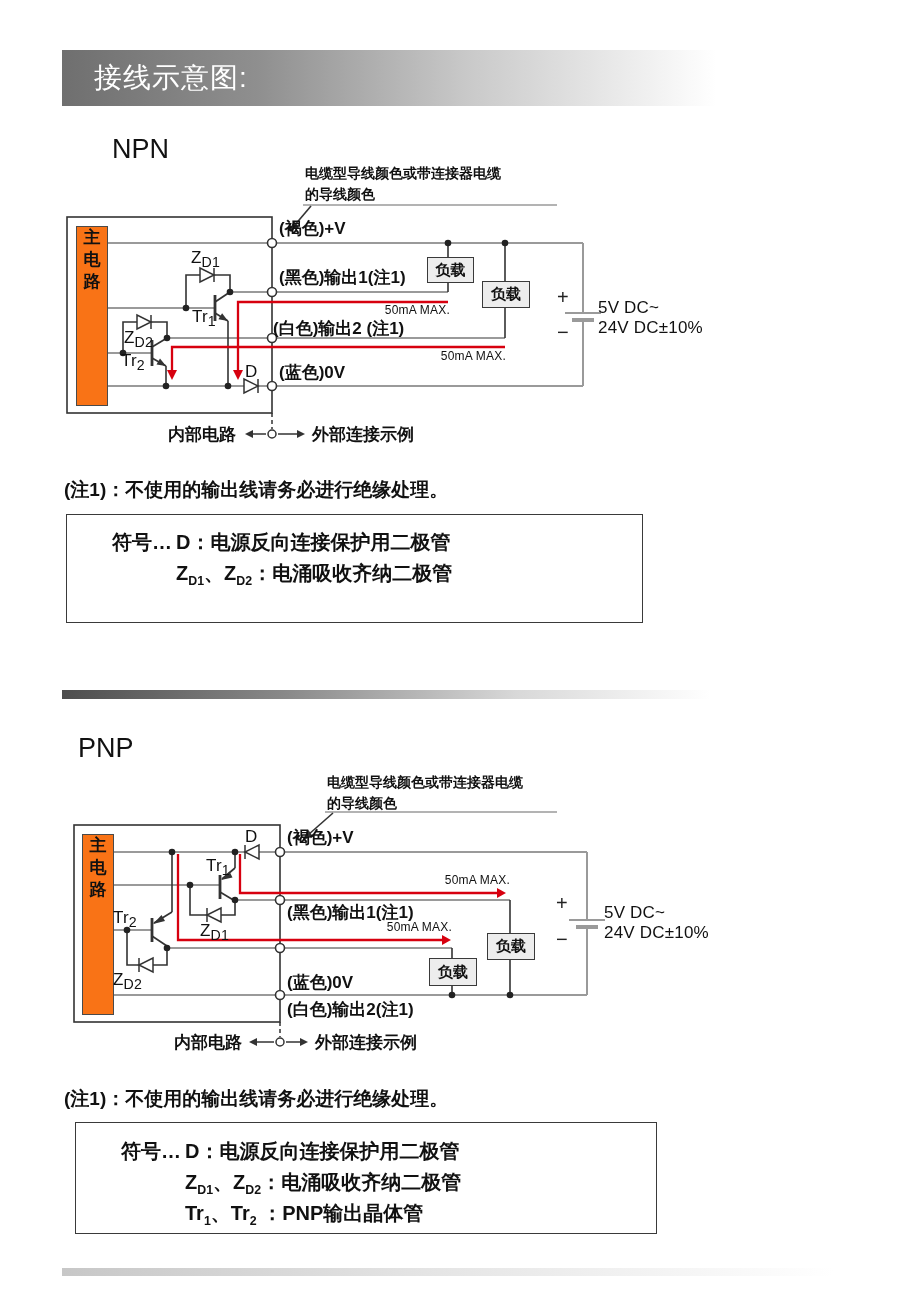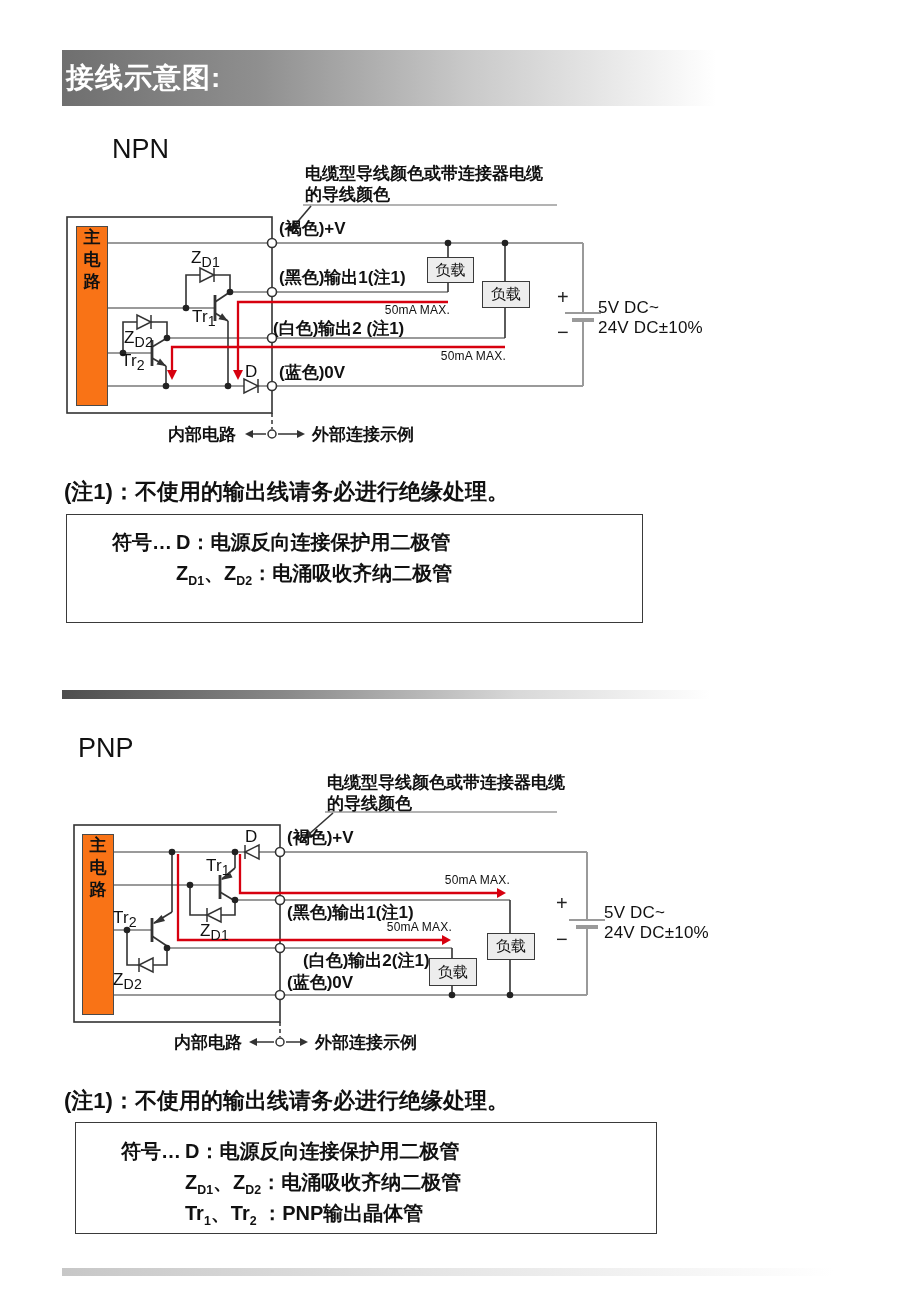--- a/index.html
+++ b/index.html
@@ -1,35 +1,35 @@
 <!DOCTYPE html>
 <html><head>
 <meta charset="utf-8">
 <style>
   html,body{margin:0;padding:0;background:#fff;}
   .page{position:relative;width:900px;height:1300px;background:#fff;overflow:hidden;
         font-family:"Liberation Sans","DejaVu Sans",sans-serif;color:#1a1a1a;}
   .hdr{position:absolute;left:62px;top:50px;width:654px;height:56px;
        background:linear-gradient(90deg,#6f6f6f 0%,#8f8f8f 30%,#c9c9c9 62%,#ffffff 100%);
        display:flex;align-items:center;}
-  .hdr-title{color:#ffffff;font-size:28px;font-weight:700;padding-left:4px;letter-spacing:1px;}
+  .hdr-title{color:#ffffff;font-size:28px;font-weight:400;padding-left:32px;letter-spacing:1px;}
   .sec-title{position:absolute;font-size:27px;font-weight:500;color:#111;}
   .lbl{position:absolute;font-size:17px;font-weight:600;line-height:1.15;white-space:nowrap;color:#111;}
   .lbl.sm{font-size:12px;}
   .lbl.lat{font-weight:500;letter-spacing:0.2px;}
   .ra{text-align:right;}
-  .ann{position:absolute;font-size:17px;font-weight:600;line-height:21px;white-space:nowrap;color:#111;}
+  .ann{position:absolute;font-size:14px;font-weight:600;line-height:21px;white-space:nowrap;color:#111;}
   .loadbox{position:absolute;border:1.5px solid #3a3a3a;background:#ededed;
            display:flex;align-items:center;justify-content:center;
-           font-size:15px;font-weight:400;color:#111;}
+           font-size:15px;font-weight:700;color:#111;}
   .mainbox{position:absolute;background:#f97316;border:1.3px solid #4a4a4a;
            display:flex;align-items:flex-start;justify-content:center;}
   .vtext{display:block;width:1.05em;font-size:17px;font-weight:600;line-height:1.3;
          text-align:center;word-break:break-all;color:#111;}
-  .note{position:absolute;font-size:22px;font-weight:700;white-space:nowrap;color:#111;text-align:right;}
+  .note{position:absolute;font-size:19px;font-weight:700;white-space:nowrap;color:#111;text-align:right;}
   .legendbox{position:absolute;border:1.6px solid #3a3a3a;background:#fff;}
   .legend-line{position:absolute;font-size:20px;font-weight:700;white-space:nowrap;color:#111;margin-left:28px;}
   .legend-line sub{font-size:0.62em;}
   .batt-sign{position:absolute;font-size:20px;font-weight:500;color:#222;}
   .divider{position:absolute;left:62px;width:648px;height:9px;
            background:linear-gradient(90deg,#4d4d4d 0%,#8a8a8a 35%,#d8d8d8 70%,#ffffff 100%);}
   .bottombar{position:absolute;left:62px;top:1268px;width:772px;height:8px;
            background:linear-gradient(90deg,#c7c7c7 0%,#e3e3e3 45%,#ffffff 100%);}
   svg{position:absolute;left:0;top:0;}
   sub{line-height:0;}
@@ -315,21 +315,21 @@
   </div>
 
   <div class="lbl lat" style="left:245px;top:827px;">D</div>
   <div class="lbl lat" style="left:206px;top:856px;"><span>Tr</span><sub>1</sub></div>
   <div class="lbl lat" style="left:200px;top:921px;"><span>Z</span><sub>D1</sub></div>
   <div class="lbl lat" style="left:113px;top:908px;"><span>Tr</span><sub>2</sub></div>
   <div class="lbl lat" style="left:113px;top:970px;"><span>Z</span><sub>D2</sub></div>
 
   <div class="lbl" style="left:287px;top:828px;">(褐色)+V</div>
   <div class="lbl" style="left:287px;top:903px;">(黑色)输出1(注1)</div>
-  <div class="lbl" style="left:287px;top:951px;margin-left:16px;">(白色)输出2(注1)</div>
+  <div class="lbl" style="left:287px;top:1000px;">(白色)输出2(注1)</div>
   <div class="lbl" style="left:287px;top:973px;">(蓝色)0V</div>
 
   <div class="lbl sm lat ra" style="left:412px;top:874px;width:98px;">50mA MAX.</div>
   <div class="lbl sm lat ra" style="left:354px;top:921px;width:98px;">50mA MAX.</div>
 
   <div class="loadbox" style="left:487px;top:933px;width:46px;height:25px;">负载</div>
   <div class="loadbox" style="left:429px;top:958px;width:46px;height:26px;">负载</div>
 
   <div class="batt-sign" style="left:556px;top:892px;">+</div>
   <div class="batt-sign" style="left:556px;top:928px;">−</div>

